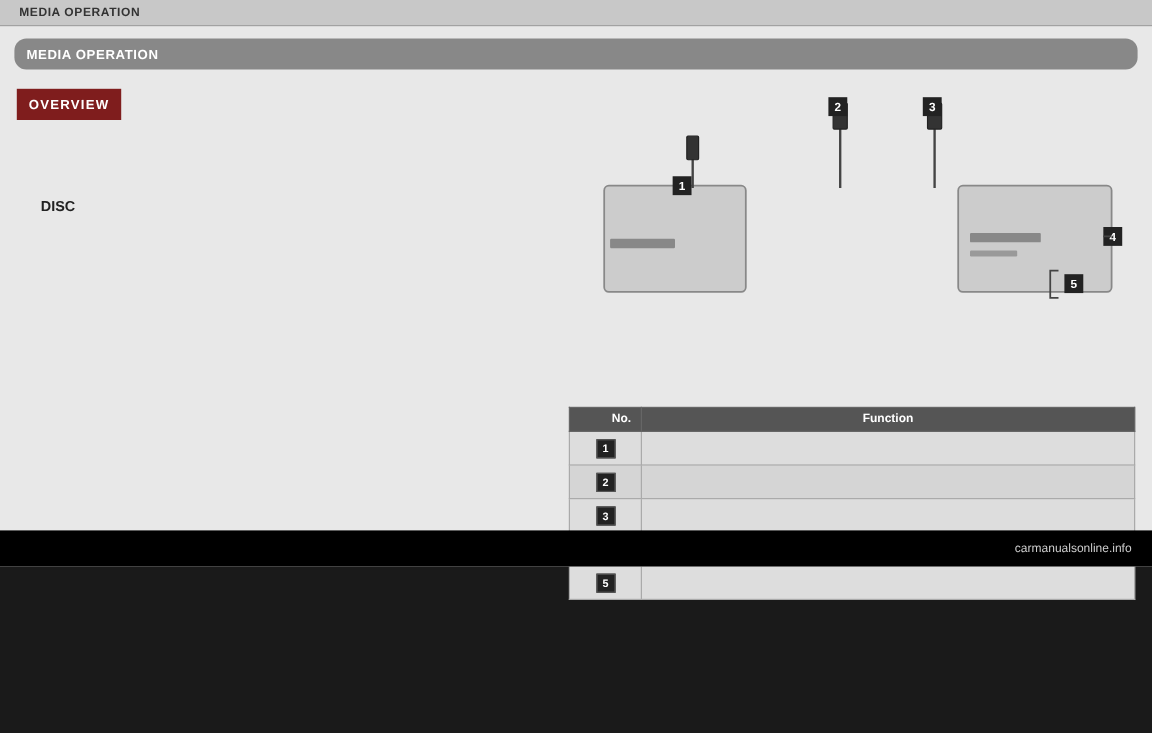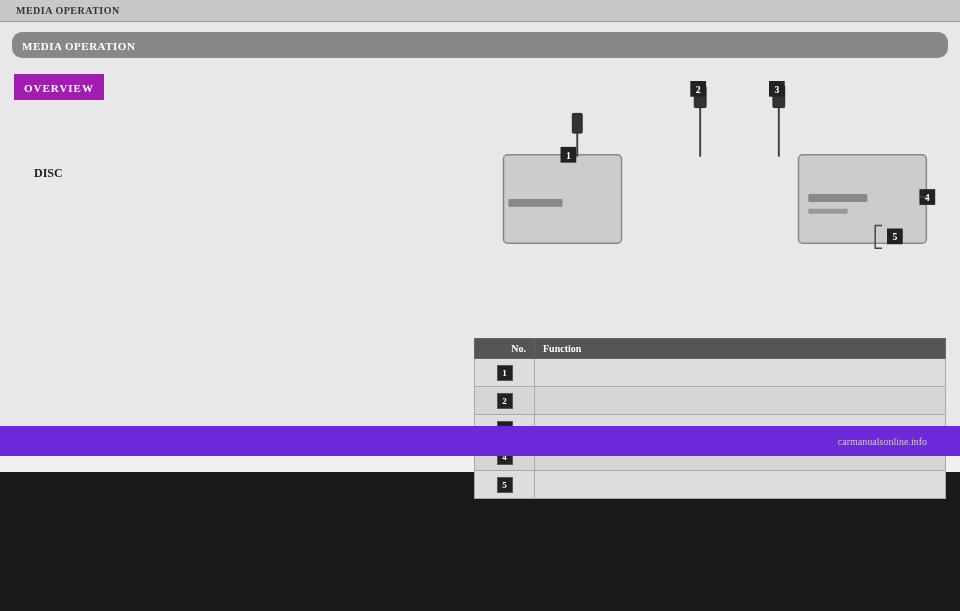--- a/index.html
+++ b/index.html
@@ -10,21 +10,20 @@
       font-family: Arial, sans-serif;
       overflow: hidden;
       position: relative;
     }
 
     .page-container {
       width: 960px;
       height: 472px;
       background: #f0f0f0;
       position: relative;
-      font-family: Liberation Serif, serif;
     }
 
     
     .top-header {
       background: #c8c8c8;
       height: 22px;
       display: flex;
       align-items: center;
       padding-left: 16px;
       border-bottom: 1px solid #999;
@@ -44,21 +43,21 @@
       border-radius: 10px;
     }
     .section-header-text {
       font-size: 11px;
       font-weight: bold;
       color: #fff;
       letter-spacing: 0.5px;
     }
 
     .overview-box {
-      background: #a21caf;
+      background: #7f1d1d;
       padding: 4px 10px;
       display: inline-block;
       margin-bottom: 8px;
     }
     .overview-text {
       font-size: 11px;
       font-weight: bold;
       color: #fff;
       letter-spacing: 1px;
     }
@@ -79,21 +78,21 @@
     table {
       width: 100%;
       border-collapse: collapse;
     }
 
     table thead tr th {
       background: #555;
       color: #fff;
       font-size: 10px;
       padding: 4px 8px;
-      text-align: left;
+      text-align: center;
       border: 1px solid #666;
     }
 
     table thead tr th.no-col {
       width: 60px;
       text-align: right;
     }
 
     table tbody tr td {
       background: #ddd;
@@ -133,29 +132,29 @@
 
     
     .diagram-svg {
       width: 100%;
       height: 250px;
     }
 
     
     .bottom-bar {
       position: absolute;
-      bottom: 16px;
+      bottom: 0;
       left: 0;
       right: 0;
       height: 30px;
-      background: #6d28d9;
+      background: #000000;
       display: flex;
       align-items: center;
       justify-content: flex-end;
-      padding-right: 33px;
+      padding-right: 17px;
     }
     .watermark {
       color: #ccc;
       font-size: 10px;
     }
 
     .page-inner {
       background: #e8e8e8;
       position: absolute;
       top: 22px;

